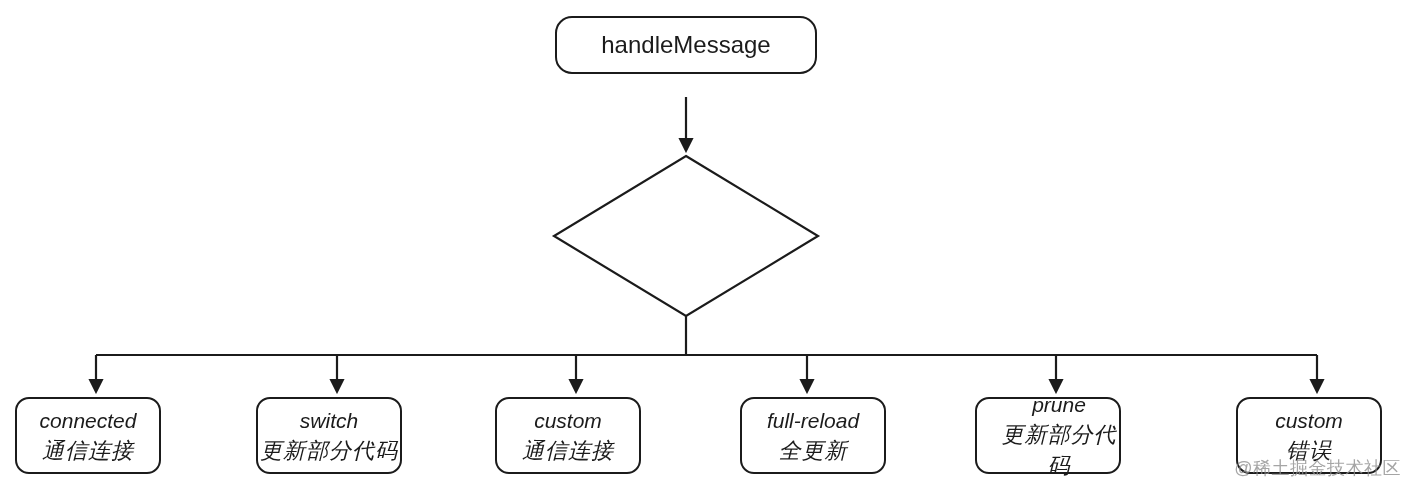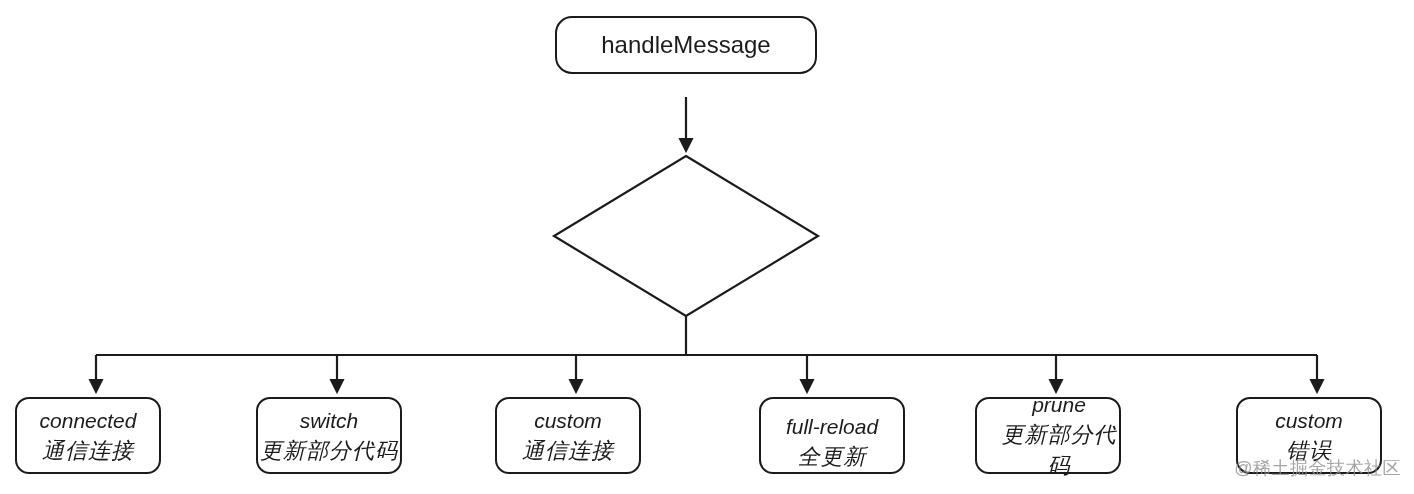--- a/index.html
+++ b/index.html
@@ -64,21 +64,21 @@
   }
   .branch .zh{
     font-size:22px;
     line-height:31px;
     letter-spacing:1px;
     display:block;
   }
   .b0{left:15px;}
   .b1{left:256px;}
   .b2{left:495px;}
-  .b3{left:759px;justify-content:flex-end;}
+  .b3{left:740px;}
   .b4{left:975px;padding-left:22px;}
   .b5{left:1236px;}
   .watermark{
     position:absolute;
     right:13px;
     top:456px;
     font-size:18px;
     color:var(--watermark);
     opacity:0.8;
     letter-spacing:0.5px;

